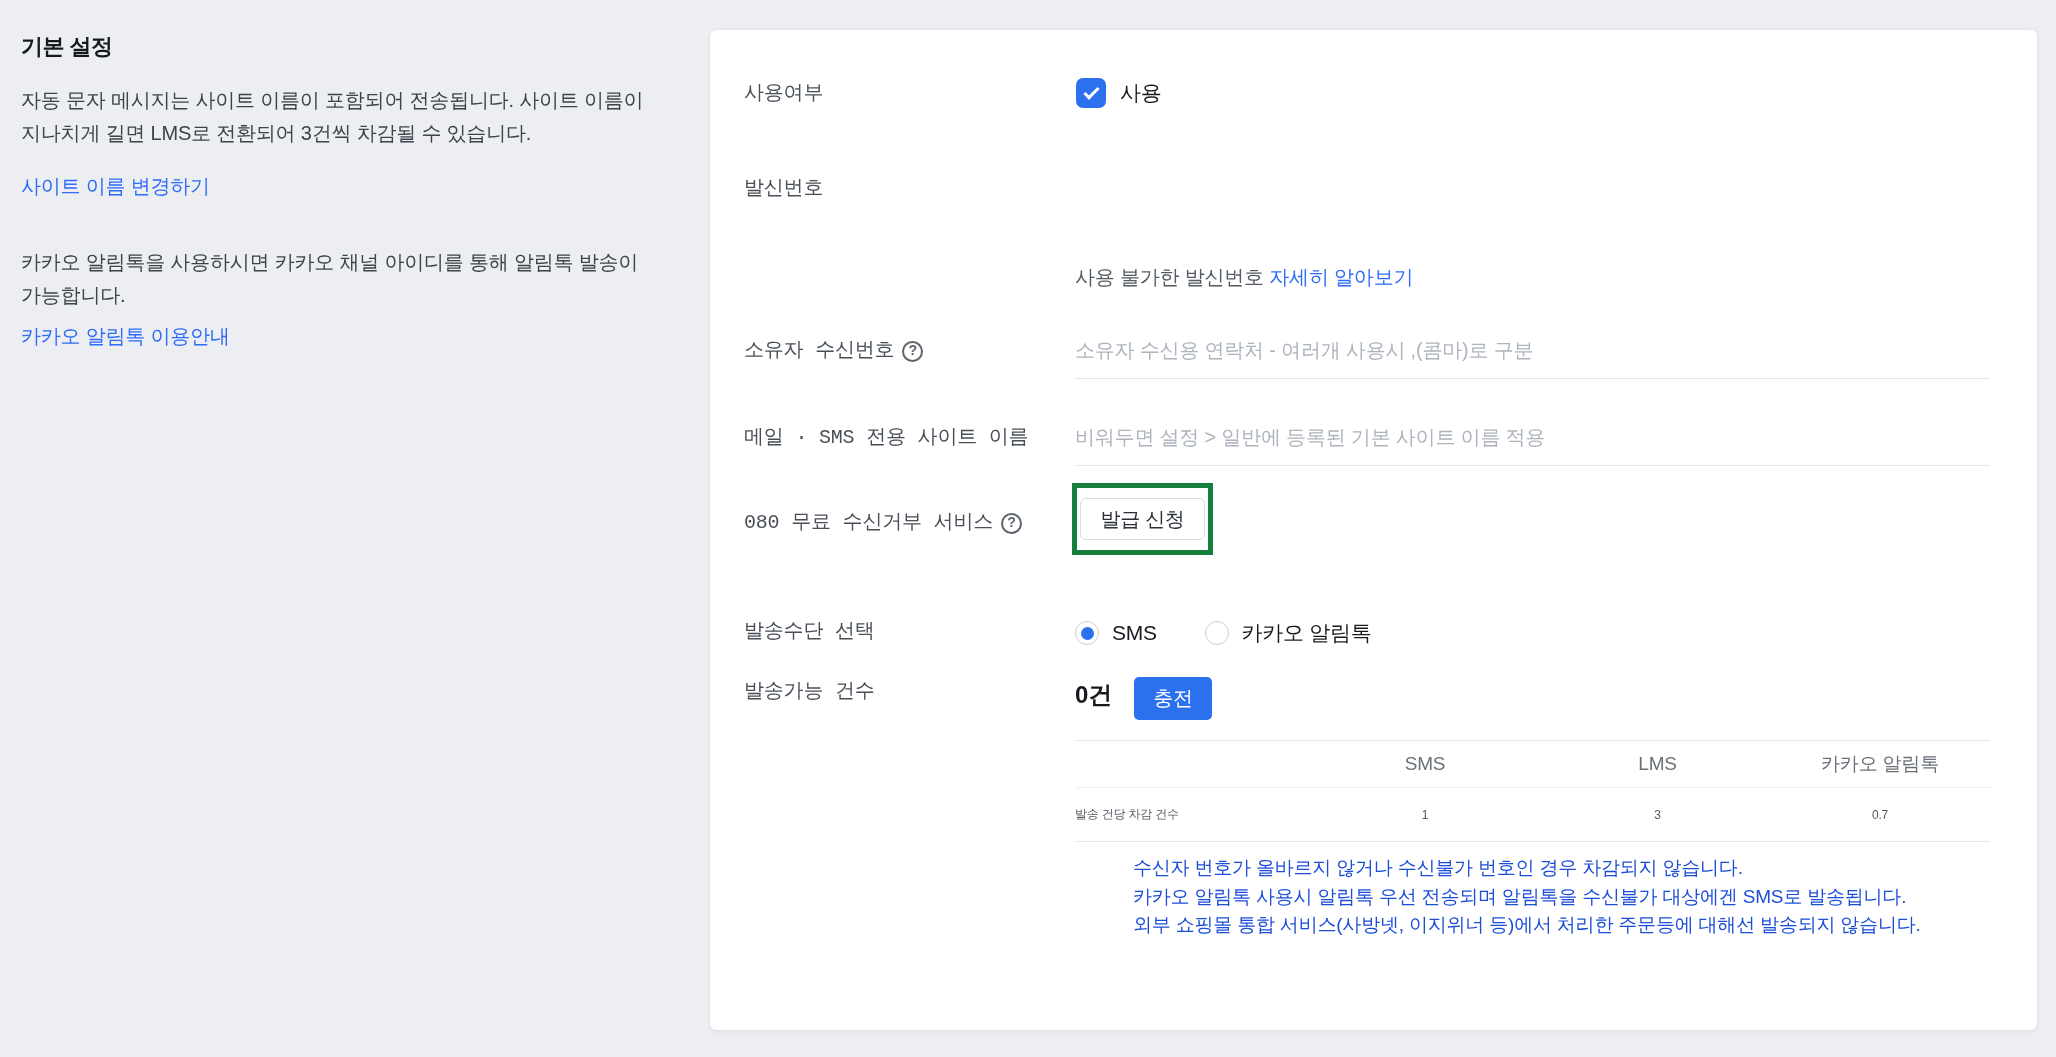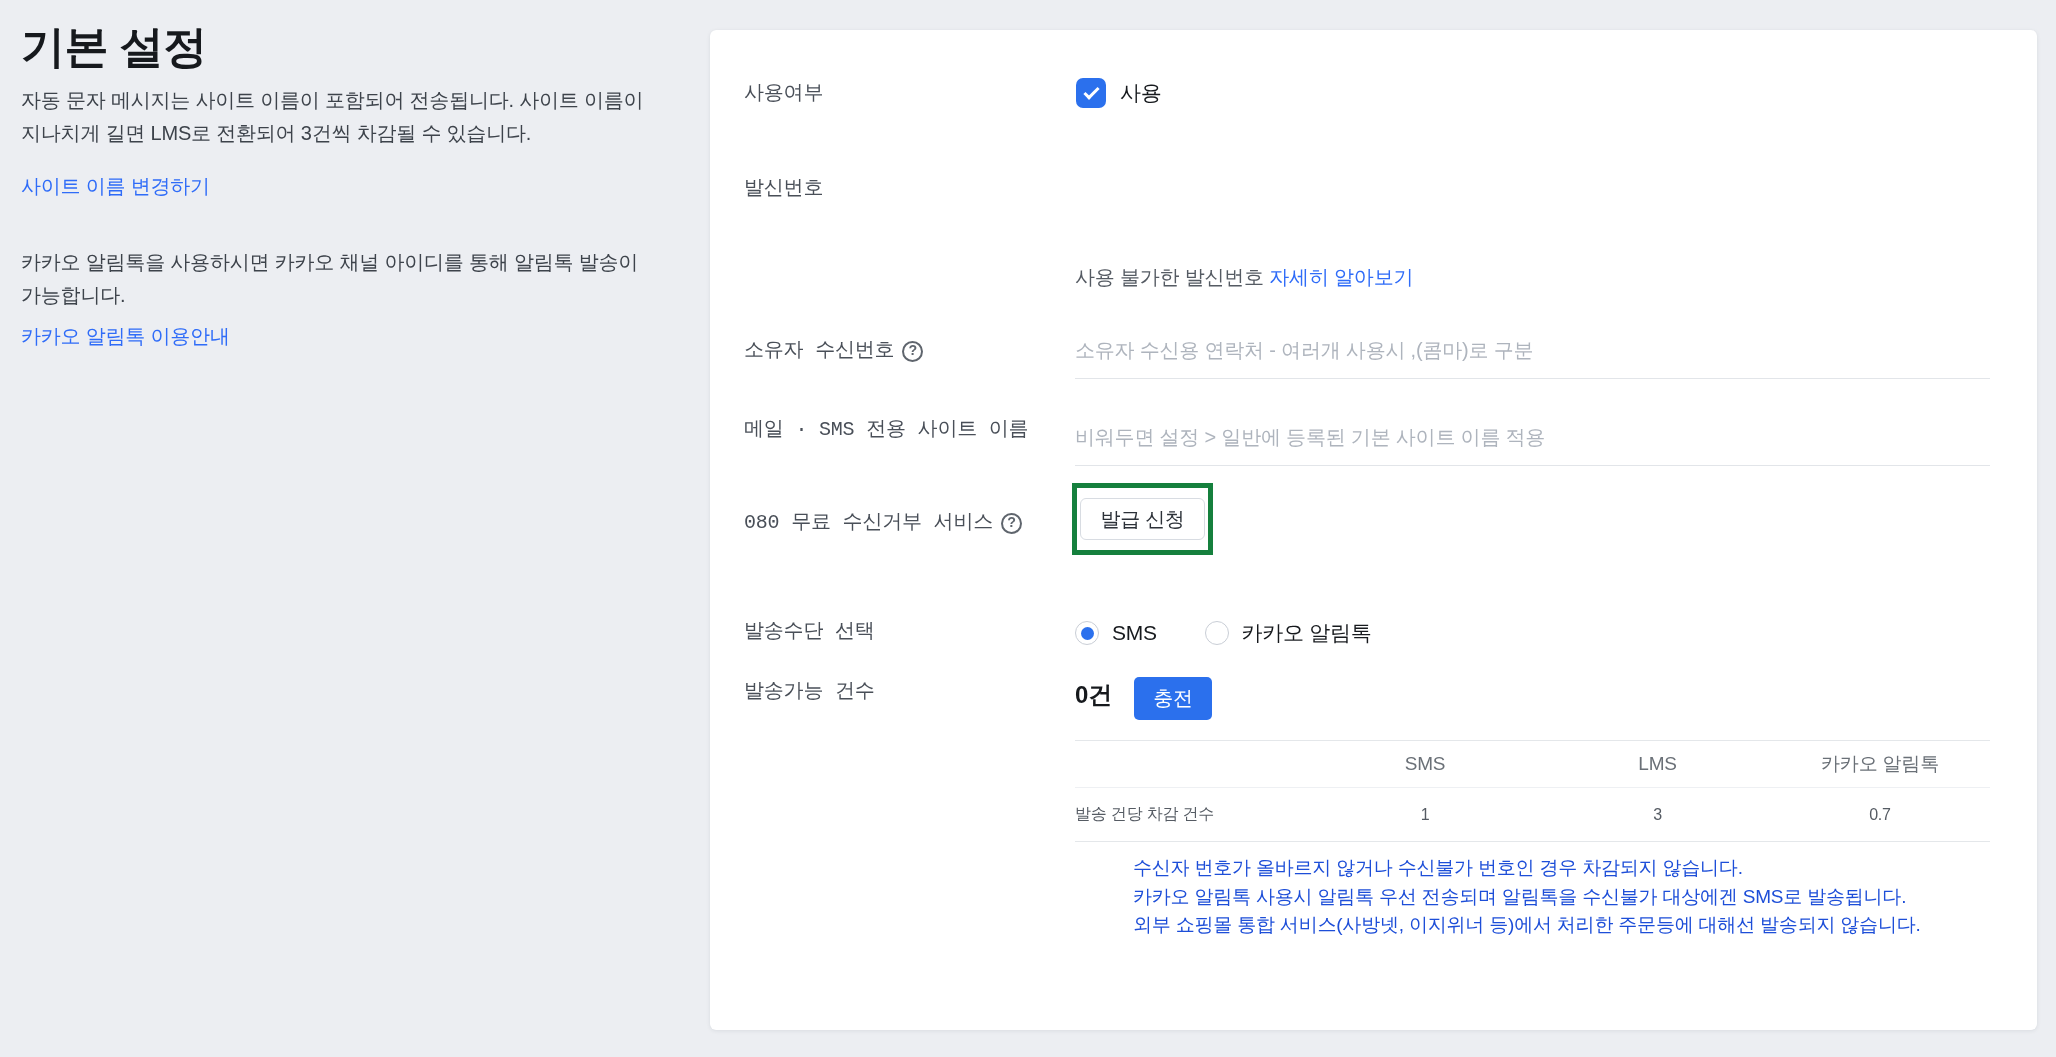--- a/index.html
+++ b/index.html
@@ -9,21 +9,21 @@
     font-family: "Liberation Sans", "DejaVu Sans", sans-serif;
     overflow: hidden;
     position: relative;
   }
   
   .sidebar {
     position: absolute; left: 21px; top: 0; width: 660px; height: 1057px;
   }
   .sidebar h1 {
     position: absolute; top: 24px; left: 0;
-    font-size: 44px; line-height: 46px; font-weight: 700; color: #16191d;
+    font-size: 22px; line-height: 46px; font-weight: 700; color: #16191d;
     letter-spacing: -0.5px;
   }
   .sidebar .para {
     position: absolute; left: 0; width: 650px;
     font-size: 20px; line-height: 33px; color: #3d434b;
     white-space: pre-line; letter-spacing: -0.2px;
   }
   .sidebar .para.p1 { top: 84px; }
   .sidebar .para.p2 { top: 246px; }
   .sidebar a.side-link {
@@ -51,21 +51,21 @@
     border: 2px solid #5f656d; border-radius: 50%;
     color: #5f656d; font-size: 14px; font-weight: 700; cursor: pointer;
     flex: none;
   }
   .help-icon::before { content: "?"; }
 
   
   .row-usage-label   { top: 48px; }
   .row-sender-label  { top: 143px; }
   .row-owner-label   { top: 305px; }
-  .row-sitename-label{ top: 384px; }
+  .row-sitename-label{ top: 392px; }
   .row-080-label     { top: 477px; }
   .row-method-label  { top: 586px; }
   .row-count-label   { top: 646px; }
 
   
   .usage-control {
     position: absolute; left: 366px; top: 48px;
     display: flex; align-items: center; gap: 14px; cursor: pointer;
   }
   .checkbox {
@@ -143,21 +143,21 @@
 
   
   .deduct-table {
     position: absolute; left: 365px; top: 710px; width: 915px;
     border-collapse: collapse;
   }
   .deduct-table th, .deduct-table td { font-weight: 400; letter-spacing: -0.2px; }
   .deduct-table thead tr { height: 47px; border-top: 1px solid #e4e7ea; border-bottom: 1px solid #eef0f3; }
   .deduct-table tbody tr { height: 54px; border-bottom: 1px solid #e4e7ea; }
   .deduct-table th { font-size: 19px; color: #6a7077; text-align: center; }
-  .deduct-table td { font-size: 16px; color: #555b63; text-align: center; }
+  .deduct-table td { font-size: 12px; color: #555b63; text-align: center; }
   .deduct-table .c0 { width: 230px; text-align: left; }
   .deduct-table .c1 { width: 240px; }
   .deduct-table .c2 { width: 225px; }
   .deduct-table .c3 { width: 220px; }
 
   
   .notes {
     position: absolute; left: 379px; top: 824px; width: 940px;
     font-size: 19px; line-height: 28.5px; color: #1d4ed8;
     white-space: pre-line; letter-spacing: -0.2px; margin-left: 44px;

